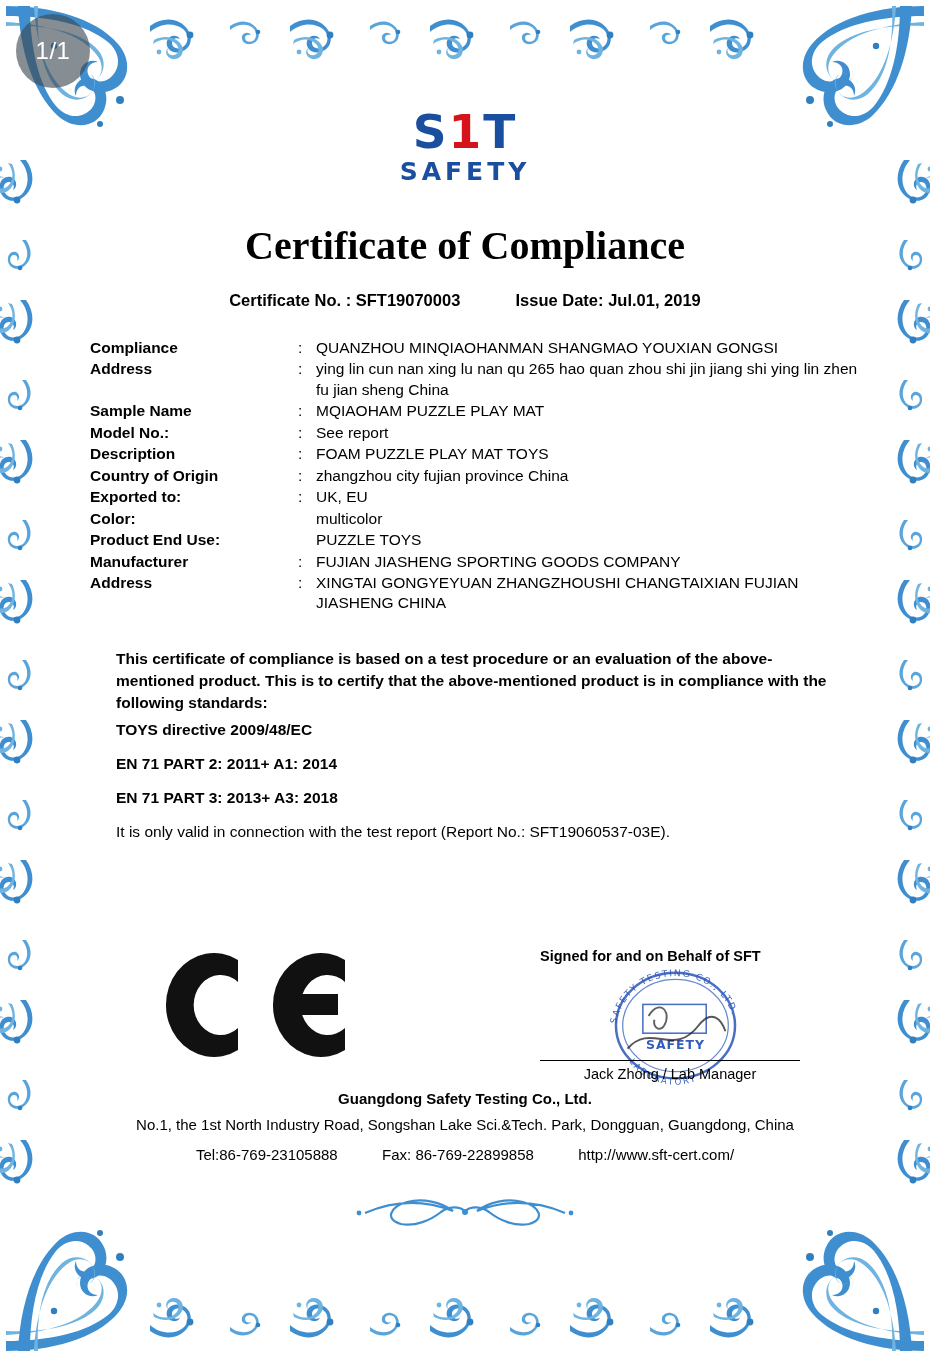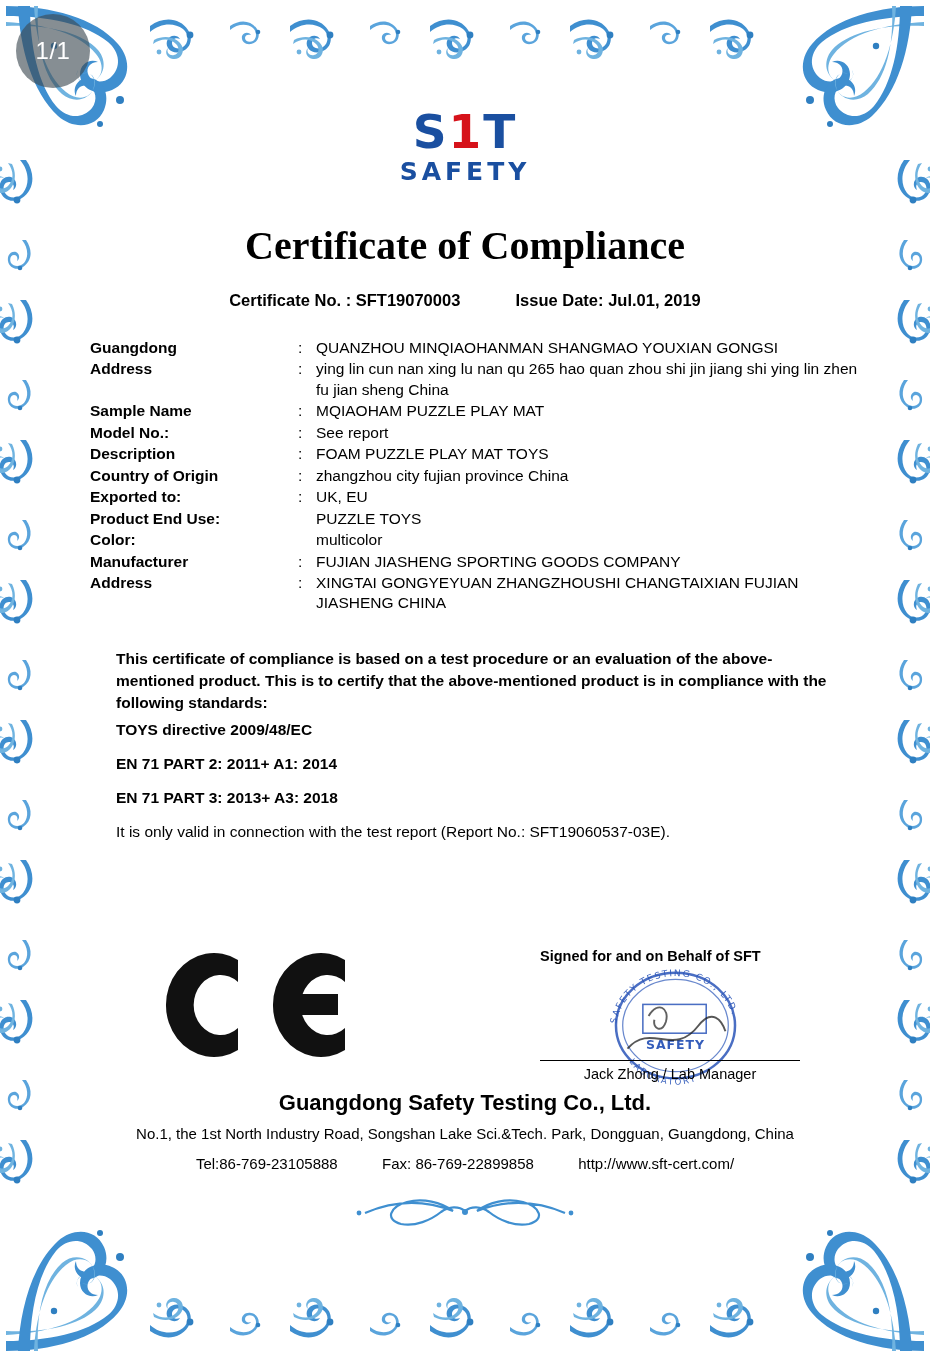--- a/index.html
+++ b/index.html
@@ -199,21 +199,21 @@
 
   
   .footer {
     position: absolute;
     top: 1090px;
     left: 0;
     width: 930px;
     text-align: center;
   }
   .footer .company {
-    font-size: 22px;
+    font-size: 15px;
     font-weight: bold;
     margin-bottom: 7px;
   }
   .footer .addr {
     font-size: 15px;
     line-height: 1.45;
     padding: 0 120px;
   }
   .footer .contact {
     margin-top: 10px;
@@ -445,21 +445,21 @@
   <div class="cert-meta">
     <span>Certificate No. :</span>
     <span>SFT19070003</span>
     <span class="gap"></span>
     <span>Issue Date:</span>
     <span>Jul.01, 2019</span>
   </div>
 
   <div class="details">
     <div class="row">
-      <div class="label">Guangdong</div>
+      <div class="label">Compliance</div>
       <div class="colon">:</div>
       <div class="value">QUANZHOU MINQIAOHANMAN SHANGMAO YOUXIAN GONGSI</div>
     </div>
     <div class="row">
       <div class="label">Address</div>
       <div class="colon">:</div>
       <div class="value">ying lin cun nan xing lu nan qu 265 hao quan zhou shi jin jiang shi ying lin zhen fu jian sheng China</div>
     </div>
     <div class="row">
       <div class="label">Sample Name</div>
@@ -478,30 +478,30 @@
     </div>
     <div class="row">
       <div class="label">Country of Origin</div>
       <div class="colon">:</div>
       <div class="value">zhangzhou city fujian province China</div>
     </div>
     <div class="row">
       <div class="label">Exported to:</div>
       <div class="colon">:</div>
       <div class="value">UK, EU</div>
+    </div>
+    <div class="row">
+      <div class="label">Color:</div>
+      <div class="colon"></div>
+      <div class="value">multicolor</div>
     </div>
     <div class="row">
       <div class="label">Product End Use:</div>
       <div class="colon"></div>
       <div class="value">PUZZLE TOYS</div>
-    </div>
-    <div class="row">
-      <div class="label">Color:</div>
-      <div class="colon"></div>
-      <div class="value">multicolor</div>
     </div>
     <div class="row">
       <div class="label">Manufacturer</div>
       <div class="colon">:</div>
       <div class="value">FUJIAN JIASHENG SPORTING GOODS COMPANY</div>
     </div>
     <div class="row">
       <div class="label">Address</div>
       <div class="colon">:</div>
       <div class="value">XINGTAI GONGYEYUAN ZHANGZHOUSHI CHANGTAIXIAN FUJIAN JIASHENG CHINA</div>

